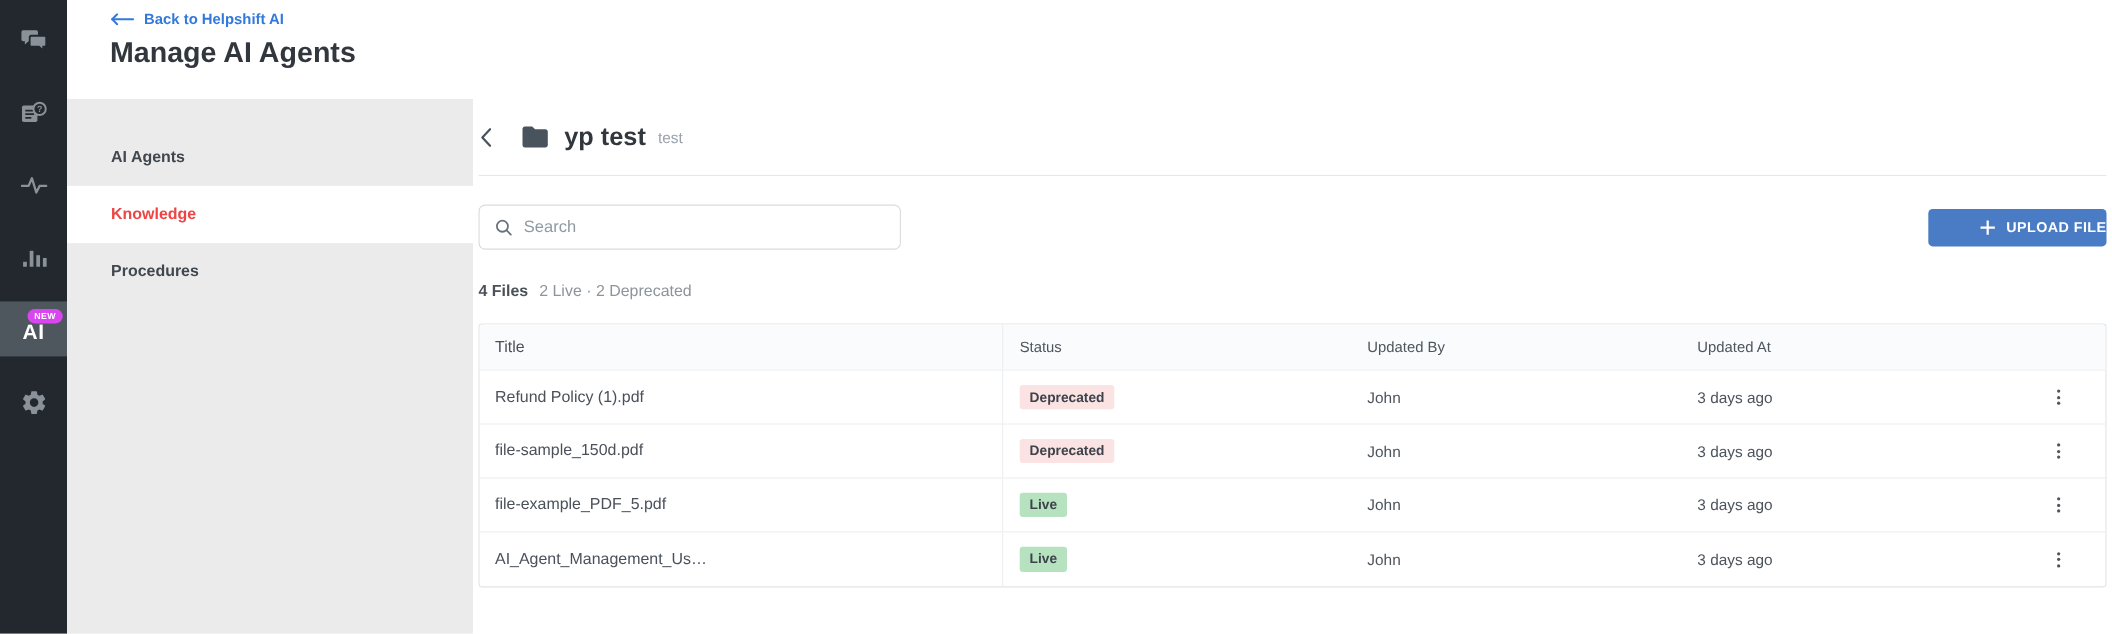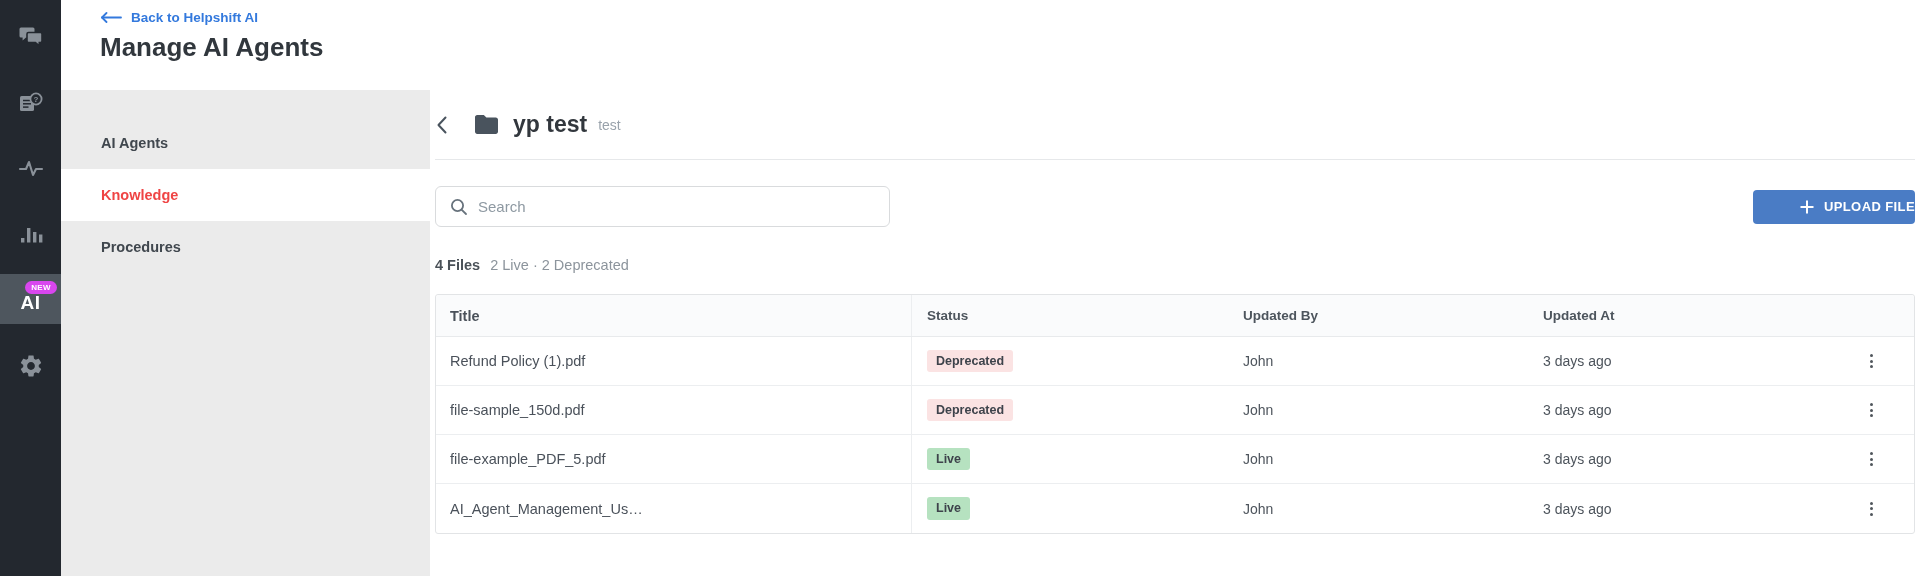--- a/index.html
+++ b/index.html
@@ -29,33 +29,33 @@
 
   
   .main { flex:1; padding:0 5px; background:#fff; }
   .folder-header { height:70px; display:flex; align-items:center; border-bottom:1px solid #e6e8ea; }
   .fh-chevron { display:flex; align-items:center; cursor:pointer; padding:4px 6px 4px 2px; }
   .fh-folder { margin-left:20px; display:flex; align-items:center; }
   .fh-title { margin-left:13px; font-size:23px; font-weight:700; color:#32373d; }
   .fh-sub { margin-left:11px; font-size:14px; color:#99a2ab; }
 
   .toolbar { margin-top:26px; display:flex; justify-content:space-between; align-items:center; }
-  .search-box { width:455px; height:41px; border:1px solid #d9dbdd; border-radius:6px; display:flex; align-items:center; padding-left:14px; background:#fff; }
+  .search-box { width:384px; height:41px; border:1px solid #d9dbdd; border-radius:6px; display:flex; align-items:center; padding-left:14px; background:#fff; }
   .search-box input { border:none; outline:none; margin-left:10px; font-size:15px; color:#3d444b; width:380px; font-family:inherit; background:transparent; }
   .search-box input::placeholder { color:#8e99a2; }
   .upload-btn { width:162px; height:34px; background:#4a7cc5; border:none; border-radius:4px; color:#fff; font-size:13px; font-weight:700; letter-spacing:.4px; display:flex; align-items:center; justify-content:flex-end; gap:9px; cursor:pointer; font-family:inherit; }
 
   .summary { margin-top:30px; font-size:14.5px; }
   .summary .s-bold { font-weight:700; color:#4a5158; }
   .summary .s-light { color:#8c949c; margin-left:6px; }
 
   .files-table { margin-top:21px; border:1px solid #e2e4e6; border-radius:3px; background:#fff; }
   .tgrid { display:grid; grid-template-columns:476px 316px 300px 300px 1fr; align-items:center; }
   .thead { height:42px; background:#fafbfc; border-bottom:1px solid #e8eaec; border-radius:3px 3px 0 0; }
-  .thead .cell { font-size:13.5px; font-weight:700; color:#4d555d; }
+  .thead .cell { font-size:13.5px; font-weight:400; color:#4d555d; }
   .trow { height:49px; border-bottom:1px solid #eceef0; }
   .trow:last-child { border-bottom:none; }
   .cell { padding:0 15px; height:100%; display:flex; align-items:center; }
   .cell.c-title { padding-left:14px; border-right:1px solid #eceef0; font-size:14.5px; color:#4a515a; }
   .cell.c-plain { font-size:14px; color:#4d545c; }
   .badge { font-size:12.5px; font-weight:600; color:#3e434b; padding:5px 9px; border-radius:3px; line-height:1; }
   .badge[data-type="deprecated"] { background:#fbe3e3; }
   .badge[data-type="live"] { background:#b6e2c0;text-align:right; }
   .cell.c-actions { justify-content:center; padding:0 10px; }
   .kebab { display:flex; flex-direction:column; gap:2.5px; padding:6px 8px; cursor:pointer; }

